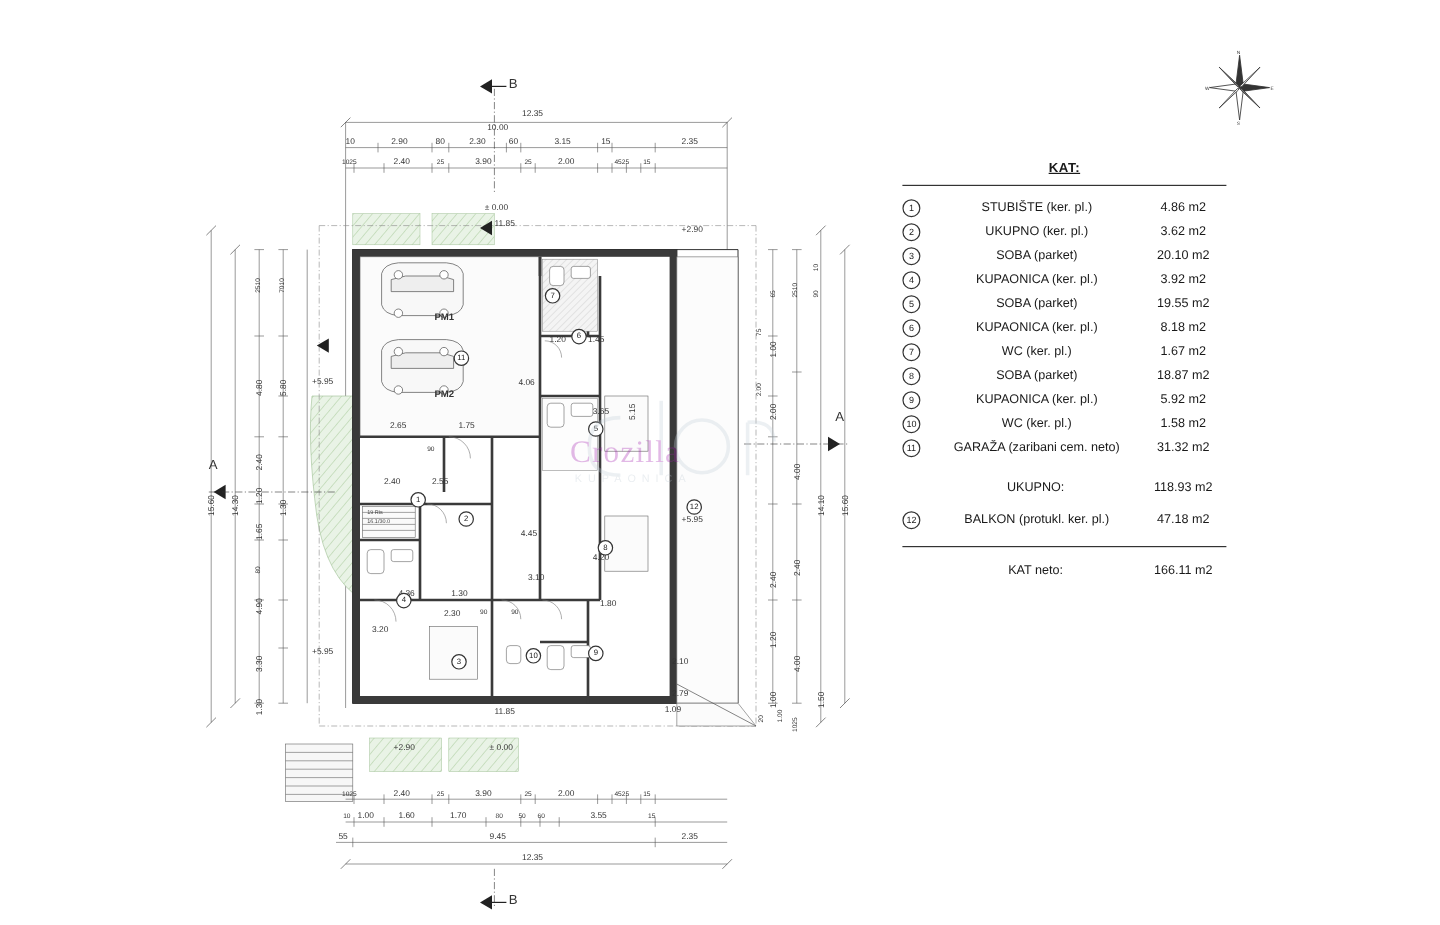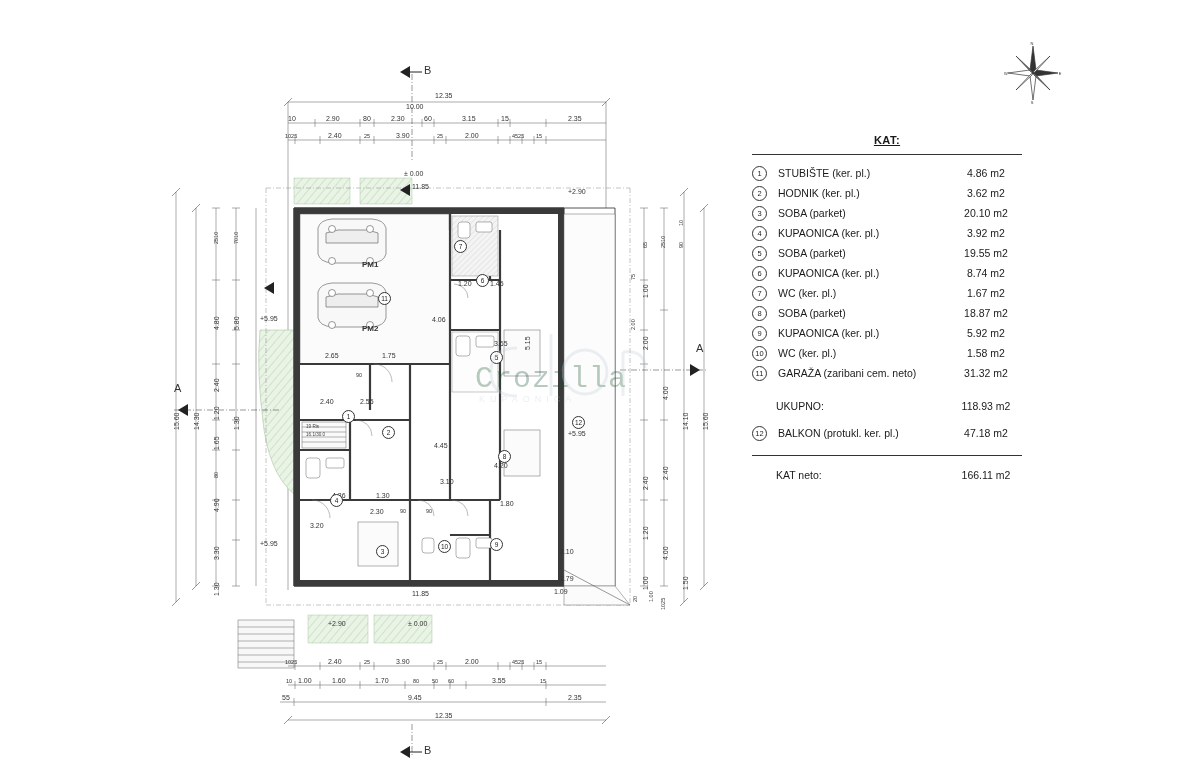--- a/index.html
+++ b/index.html
@@ -54,20 +54,21 @@
     border: 1px solid #333;
     border-radius: 50%;
     font-size: 7.5px;
     line-height: 13px;
     text-align: center;
     margin-right: 11px;
     color: #222;
   }
   .legend-label {
     flex: 1;
+    text-align: center;
   }
   .legend-area {
     width: 72px;
     text-align: center;
     white-space: nowrap;
   }
   .legend-total {
     display: flex;
     align-items: center;
     height: 22px;
@@ -140,23 +141,23 @@
     top: 290px;
     width: 290px;
     height: 180px;
     pointer-events: none;
     opacity: 0.30;
   }
   .wm-text {
     position: absolute;
     left: 20px;
     top: 72px;
-    font-size: 30px;
-    color: #14532d;
-    font-family: Liberation Mono, monospace;
+    font-size: 26px;
+    color: #a21caf;
+    font-family: Liberation Serif, serif;
     letter-spacing: 1px;
   }
   .wm-sub {
     position: absolute;
     left: 24px;
     top: 104px;
     font-size: 9px;
     color: #bcc8d2;
     letter-spacing: 5px;
   }
@@ -189,42 +190,42 @@
     <div class="legend-title">KAT:</div>
     <div class="legend-rule"></div>
 
     <div class="legend-row">
       <div class="num-circle">1</div>
       <div class="legend-label">STUBIŠTE (ker. pl.)</div>
       <div class="legend-area">4.86 m2</div>
     </div>
     <div class="legend-row">
       <div class="num-circle">2</div>
-      <div class="legend-label">HODNIK (ker. pl.)</div>
+      <div class="legend-label">UKUPNO (ker. pl.)</div>
       <div class="legend-area">3.62 m2</div>
     </div>
     <div class="legend-row">
       <div class="num-circle">3</div>
       <div class="legend-label">SOBA (parket)</div>
       <div class="legend-area">20.10 m2</div>
     </div>
     <div class="legend-row">
       <div class="num-circle">4</div>
       <div class="legend-label">KUPAONICA (ker. pl.)</div>
       <div class="legend-area">3.92 m2</div>
     </div>
     <div class="legend-row">
       <div class="num-circle">5</div>
       <div class="legend-label">SOBA (parket)</div>
       <div class="legend-area">19.55 m2</div>
     </div>
     <div class="legend-row">
       <div class="num-circle">6</div>
       <div class="legend-label">KUPAONICA (ker. pl.)</div>
-      <div class="legend-area">8.74 m2</div>
+      <div class="legend-area">8.18 m2</div>
     </div>
     <div class="legend-row">
       <div class="num-circle">7</div>
       <div class="legend-label">WC (ker. pl.)</div>
       <div class="legend-area">1.67 m2</div>
     </div>
     <div class="legend-row">
       <div class="num-circle">8</div>
       <div class="legend-label">SOBA (parket)</div>
       <div class="legend-area">18.87 m2</div>

